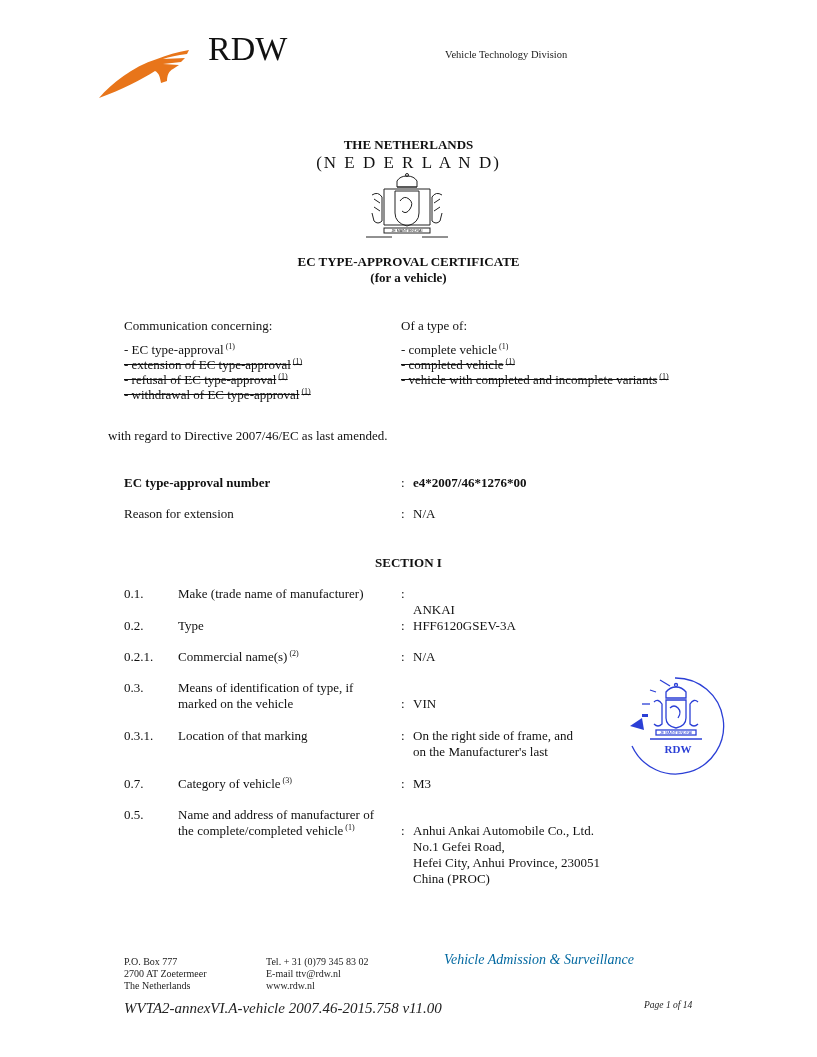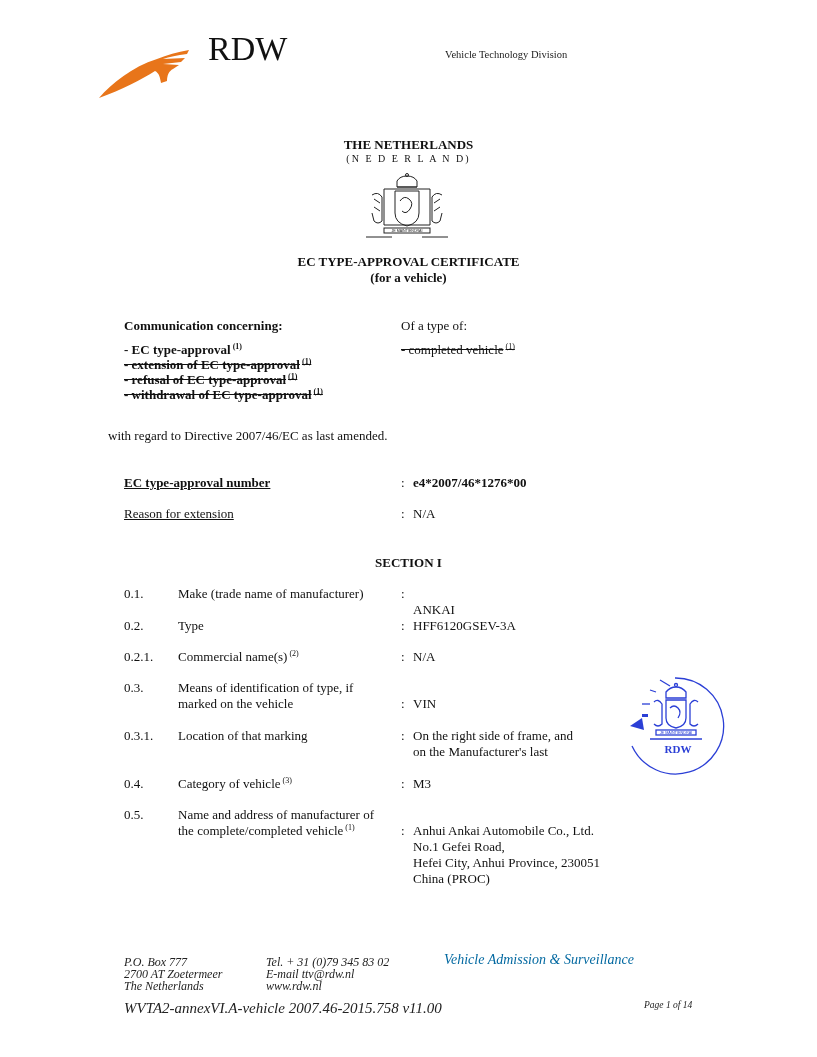--- a/index.html
+++ b/index.html
@@ -8,49 +8,49 @@
       font-family: "Liberation Serif", "DejaVu Serif", serif;
       color: #111;
     }
     .abs { position: absolute; }
     .logo-feather { left: 97px; top: 45px; width: 100px; height: 55px; }
     .logo-text { left: 208px; top: 30px; font-size: 34px; letter-spacing: 0px; color: #111; }
     .division { left: 445px; top: 49px; font-size: 10.5px; color: #222; }
 
     .center-block { left: 0; width: 817px; text-align: center; }
     .country { top: 137px; font-size: 13px; font-weight: bold; }
-    .country-sub { top: 153px; font-size: 10px; letter-spacing: 2px; }
+    .country-sub { top: 153px; font-size: 17px; letter-spacing: 2px; }
     .coat { left: 364px; top: 173px; width: 86px; height: 70px; }
     .cert-title { top: 254px; font-size: 13px; font-weight: bold; }
     .cert-sub { top: 270px; font-size: 13px; font-weight: bold; }
 
     .txt { font-size: 13px; line-height: 16px; }
     .struck { text-decoration: line-through; }
     sup { font-size: 8px; line-height: 0; vertical-align: 5px; margin-left: 2px; }
 
-    .comm-col { left: 124px; top: 318px; font-weight: bold; }
+    .comm-col { left: 124px; top: 318px; }
     .type-col { left: 401px; top: 318px; }
     .col-head { margin-bottom: 8px; }
     .list-item { line-height: 15px; }
 
     .directive { left: 108px; top: 428px; }
 
-    .row-label { left: 124px; text-decoration: underline; }
+    .row-label { left: 124px; }
     .row-colon { left: 401px; }
     .row-value { left: 413px; }
     .num { left: 124px; }
     .label2 { left: 178px; }
 
     .bold { font-weight: bold; }
 
     .section-title { top: 555px; font-size: 13px; font-weight: bold; }
 
     .stamp { left: 620px; top: 668px; width: 110px; height: 112px; }
 
-    .foot-small { font-size: 12px; line-height: 12px; color: #222; font-style: italic; }
+    .foot-small { font-size: 10px; line-height: 12px; color: #222; }
     .foot-left { left: 124px; top: 956px; }
     .foot-mid { left: 266px; top: 956px; }
     .foot-brand { left: 444px; top: 952px; font-size: 14px; font-style: italic; color: #0369a1; }
     .foot-ref { left: 124px; top: 1000px; font-size: 15px; font-style: italic; color: #222; }
     .foot-page { left: 644px; top: 1000px; font-size: 9.5px; font-style: italic; color: #222; }
   </style>
 </head>
 <body>
 
 <svg class="abs logo-feather" viewBox="0 0 100 55">
@@ -93,21 +93,23 @@
 <div class="abs comm-col txt">
   <div class="col-head">Communication concerning:</div>
   <div class="list-item"><span>- EC type-approval</span><sup>(1)</sup></div>
   <div class="list-item struck"><span>- extension of EC type-approval</span><sup>(1)</sup></div>
   <div class="list-item struck"><span>- refusal of EC type-approval</span><sup>(1)</sup></div>
   <div class="list-item struck"><span>- withdrawal of EC type-approval</span><sup>(1)</sup></div>
 </div>
 
 <div class="abs type-col txt">
   <div class="col-head">Of a type of:</div>
+  <div class="list-item"><span>- complete vehicle</span><sup>(1)</sup></div>
   <div class="list-item struck"><span>- completed vehicle</span><sup>(1)</sup></div>
+  <div class="list-item struck"><span>- vehicle with completed and incomplete variants</span><sup>(1)</sup></div>
 </div>
 
 <div class="abs directive txt">with regard to Directive 2007/46/EC as last amended.</div>
 
 <div class="abs row-label txt bold" style="top:475px;">EC type-approval number</div>
 <div class="abs row-colon txt" style="top:475px;">:</div>
 <div class="abs row-value txt bold" style="top:475px;">e4*2007/46*1276*00</div>
 
 <div class="abs row-label txt" style="top:506px;">Reason for extension</div>
 <div class="abs row-colon txt" style="top:506px;">:</div>
@@ -139,21 +141,21 @@
 <div class="abs row-value txt" style="top:696px;">VIN</div>
 
 <div class="abs num txt" style="top:728px;">0.3.1.</div>
 <div class="abs label2 txt" style="top:728px;">Location of that marking</div>
 <div class="abs row-colon txt" style="top:728px;">:</div>
 <div class="abs row-value txt" style="top:728px;">
   <div>On the right side of frame, and</div>
   <div>on the Manufacturer's last</div>
 </div>
 
-<div class="abs num txt" style="top:776px;">0.4.</div>
+<div class="abs num txt" style="top:776px;">0.7.</div>
 <div class="abs label2 txt" style="top:776px;"><span>Category of vehicle</span><sup>(3)</sup></div>
 <div class="abs row-colon txt" style="top:776px;">:</div>
 <div class="abs row-value txt" style="top:776px;">M3</div>
 
 <div class="abs num txt" style="top:807px;">0.5.</div>
 <div class="abs label2 txt" style="top:807px;">
   <div>Name and address of manufacturer of</div>
   <div><span>the complete/completed vehicle</span><sup>(1)</sup></div>
 </div>
 <div class="abs row-colon txt" style="top:823px;">:</div>

